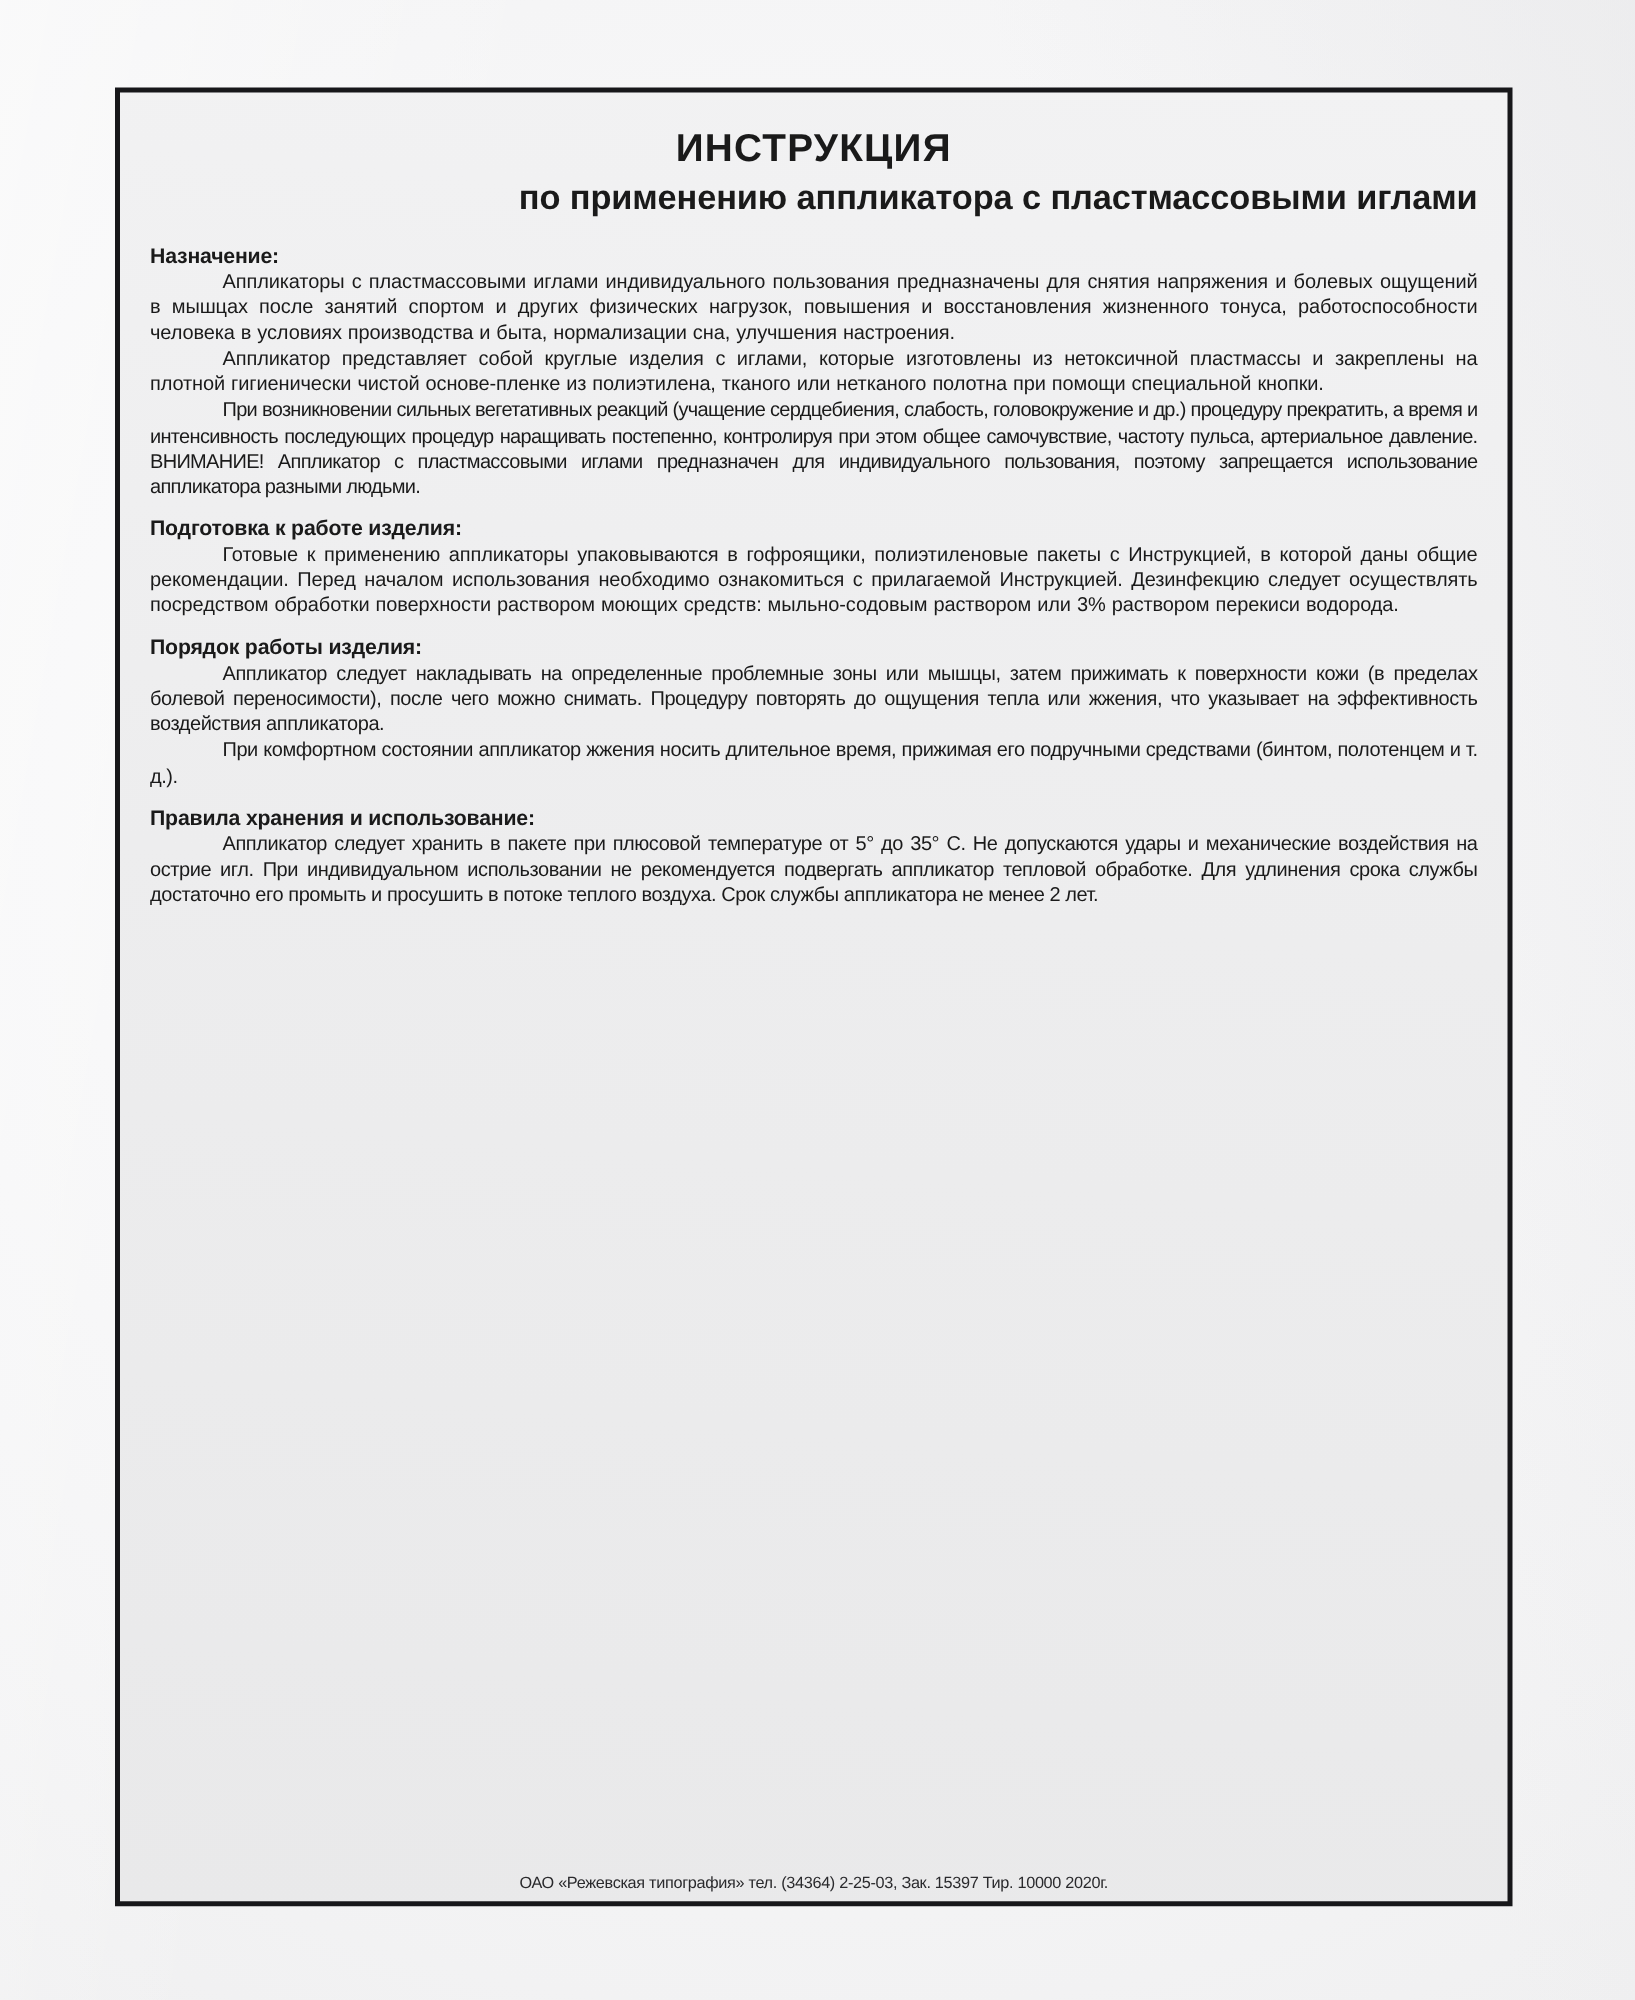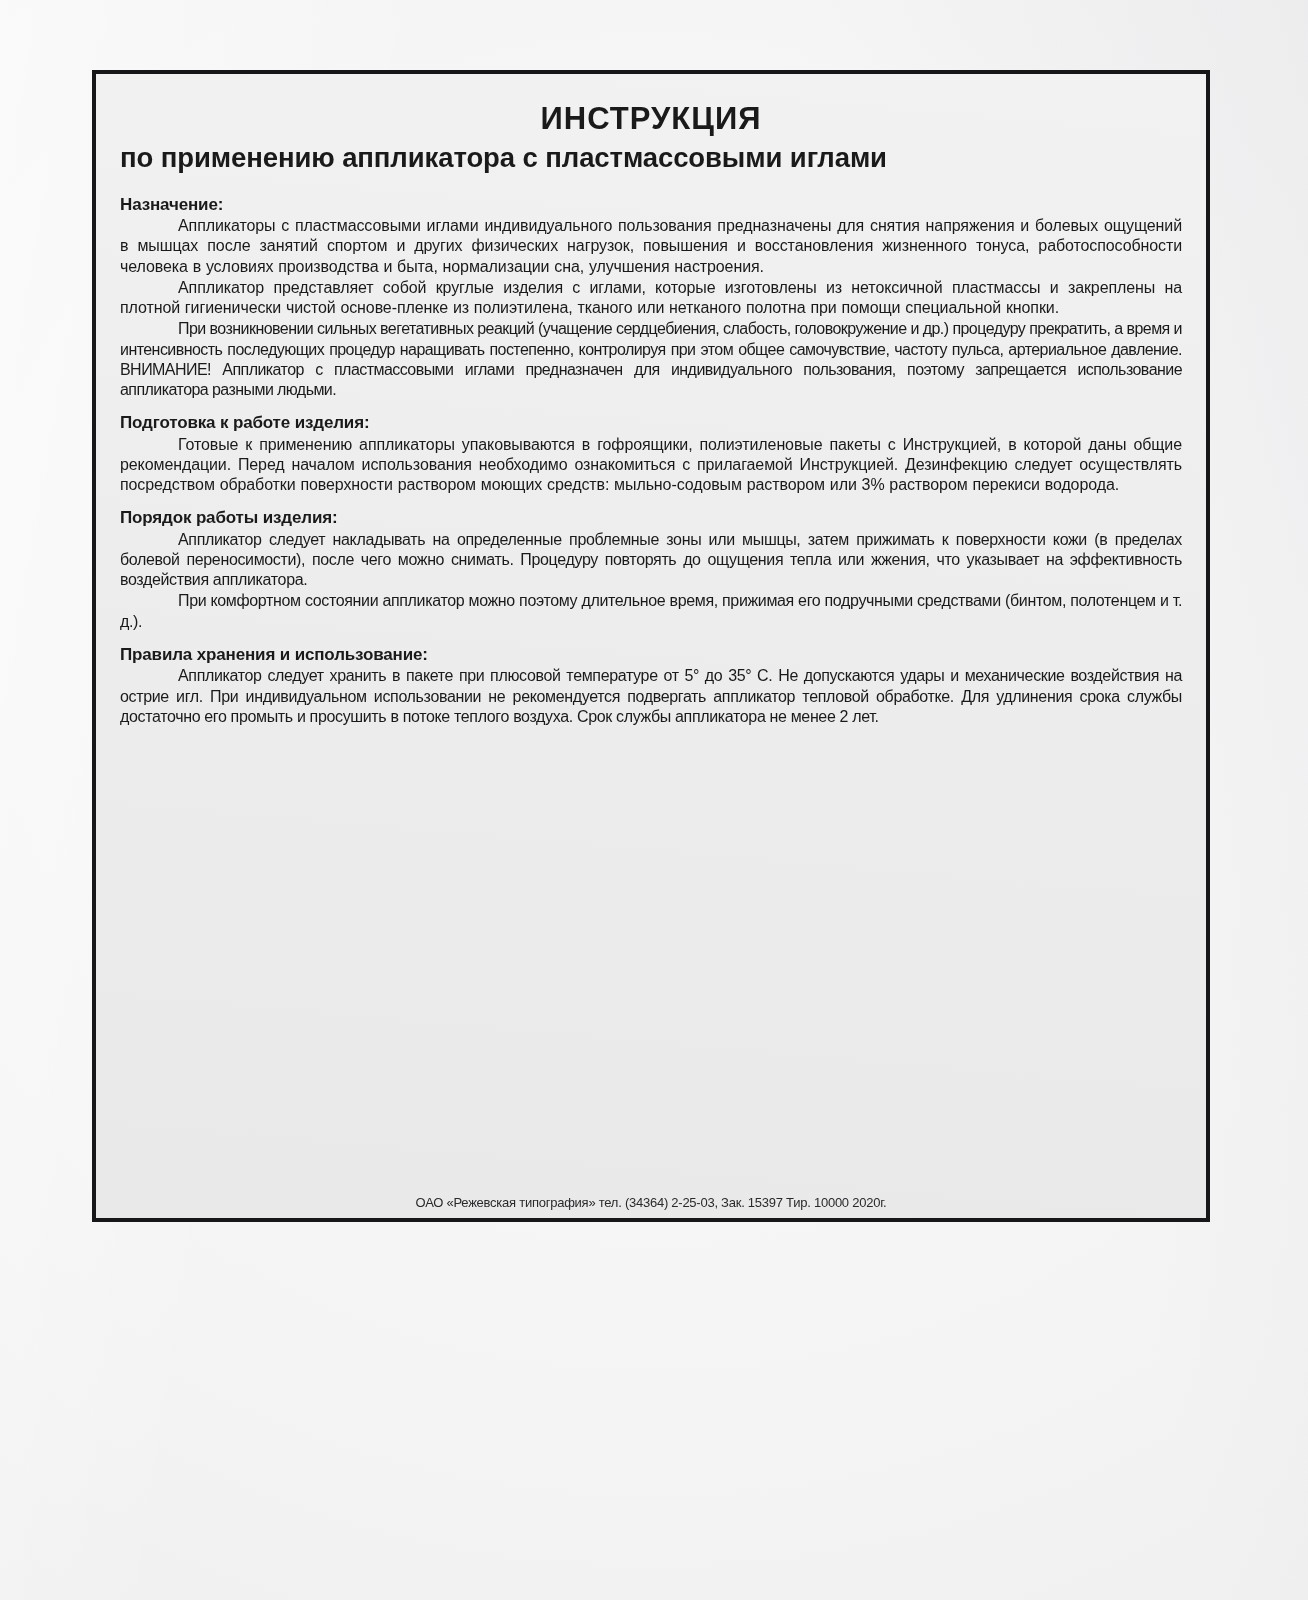--- a/index.html
+++ b/index.html
@@ -32,21 +32,21 @@
       linear-gradient(100deg, rgba(255,255,255,0.55) 0%, rgba(255,255,255,0) 28%),
       linear-gradient(255deg, rgba(230,230,232,0.5) 0%, rgba(255,255,255,0) 30%);
     pointer-events: none;
   }
 
   .doc-frame {
     position: absolute;
     left: 92px;
     top: 70px;
     width: 1118px;
-    height: 1152px;
+    height: 1455px;
     border: 4px solid #17171a;
     background: linear-gradient(185deg, #f2f2f3 0%, #ededee 45%, #e9e9ea 100%);
     box-sizing: border-box;
     overflow: hidden;
   }
   .doc-inner {
     padding: 18px 24px 0 24px;
     box-sizing: border-box;
     height: 100%;
     position: relative;
@@ -54,21 +54,21 @@
 
   .title-main {
     text-align: center;
     font-size: 31px;
     font-weight: bold;
     letter-spacing: 1.0px;
     margin: 10px 0 6px 0;
     line-height: 1.1;
   }
   .title-sub {
-    text-align: left;
+    text-align: right;
     font-size: 27.5px;
     font-weight: bold;
     letter-spacing: -0.1px;
     margin: 0 0 20px 0;
     line-height: 1.15;
   }
 
   .sec-head {
     font-size: 17px;
     font-weight: bold;
@@ -127,21 +127,21 @@
 
     <p class="para">Аппликатор представляет собой круглые изделия с иглами, которые изготовлены из нетоксичной пластмассы и закреплены на плотной гигиенически чистой основе-пленке из полиэтилена, тканого или нетканого полотна при помощи специальной кнопки.</p>
 
     <p class="para tight">При возникновении сильных вегетативных реакций (учащение сердцебиения, слабость, головокружение и др.) процедуру прекратить, а время и интенсивность последующих процедур наращивать постепенно, контролируя при этом общее самочувствие, частоту пульса, артериальное давление. ВНИМАНИЕ! Аппликатор с пластмассовыми иглами предназначен для индивидуального пользования, поэтому запрещается использование аппликатора разными людьми.</p>
 
     <div class="sec-head">Подготовка к работе изделия:</div>
     <p class="para">Готовые к применению аппликаторы упаковываются в гофроящики, полиэтиленовые пакеты с Инструкцией, в которой даны общие рекомендации. Перед началом использования необходимо ознакомиться с прилагаемой Инструкцией. Дезинфекцию следует осуществлять посредством обработки поверхности раствором моющих средств: мыльно-содовым раствором или 3% раствором перекиси водорода.</p>
 
     <div class="sec-head">Порядок работы изделия:</div>
     <p class="para tight2">Аппликатор следует накладывать на определенные проблемные зоны или мышцы, затем прижимать к поверхности кожи (в пределах болевой переносимости), после чего можно снимать. Процедуру повторять до ощущения тепла или жжения, что указывает на эффективность воздействия аппликатора.</p>
-    <p class="para tight2">При комфортном состоянии аппликатор можно поэтому длительное время, прижимая его подручными средствами (бинтом, полотенцем и т. д.).</p>
+    <p class="para tight2">При комфортном состоянии аппликатор жжения носить длительное время, прижимая его подручными средствами (бинтом, полотенцем и т. д.).</p>
 
     <div class="sec-head">Правила хранения и использование:</div>
     <p class="para tight2">Аппликатор следует хранить в пакете при плюсовой температуре от 5° до 35° С. Не допускаются удары и механические воздействия на острие игл. При индивидуальном использовании не рекомендуется подвергать аппликатор тепловой обработке. Для удлинения срока службы достаточно его промыть и просушить в потоке теплого воздуха. Срок службы аппликатора не менее 2 лет.</p>
 
     <div class="imprint">ОАО «Режевская типография» тел. (34364) 2-25-03, Зак. 15397 Тир. 10000 2020г.</div>
 
   </div>
 </div>
 
 </body></html>

